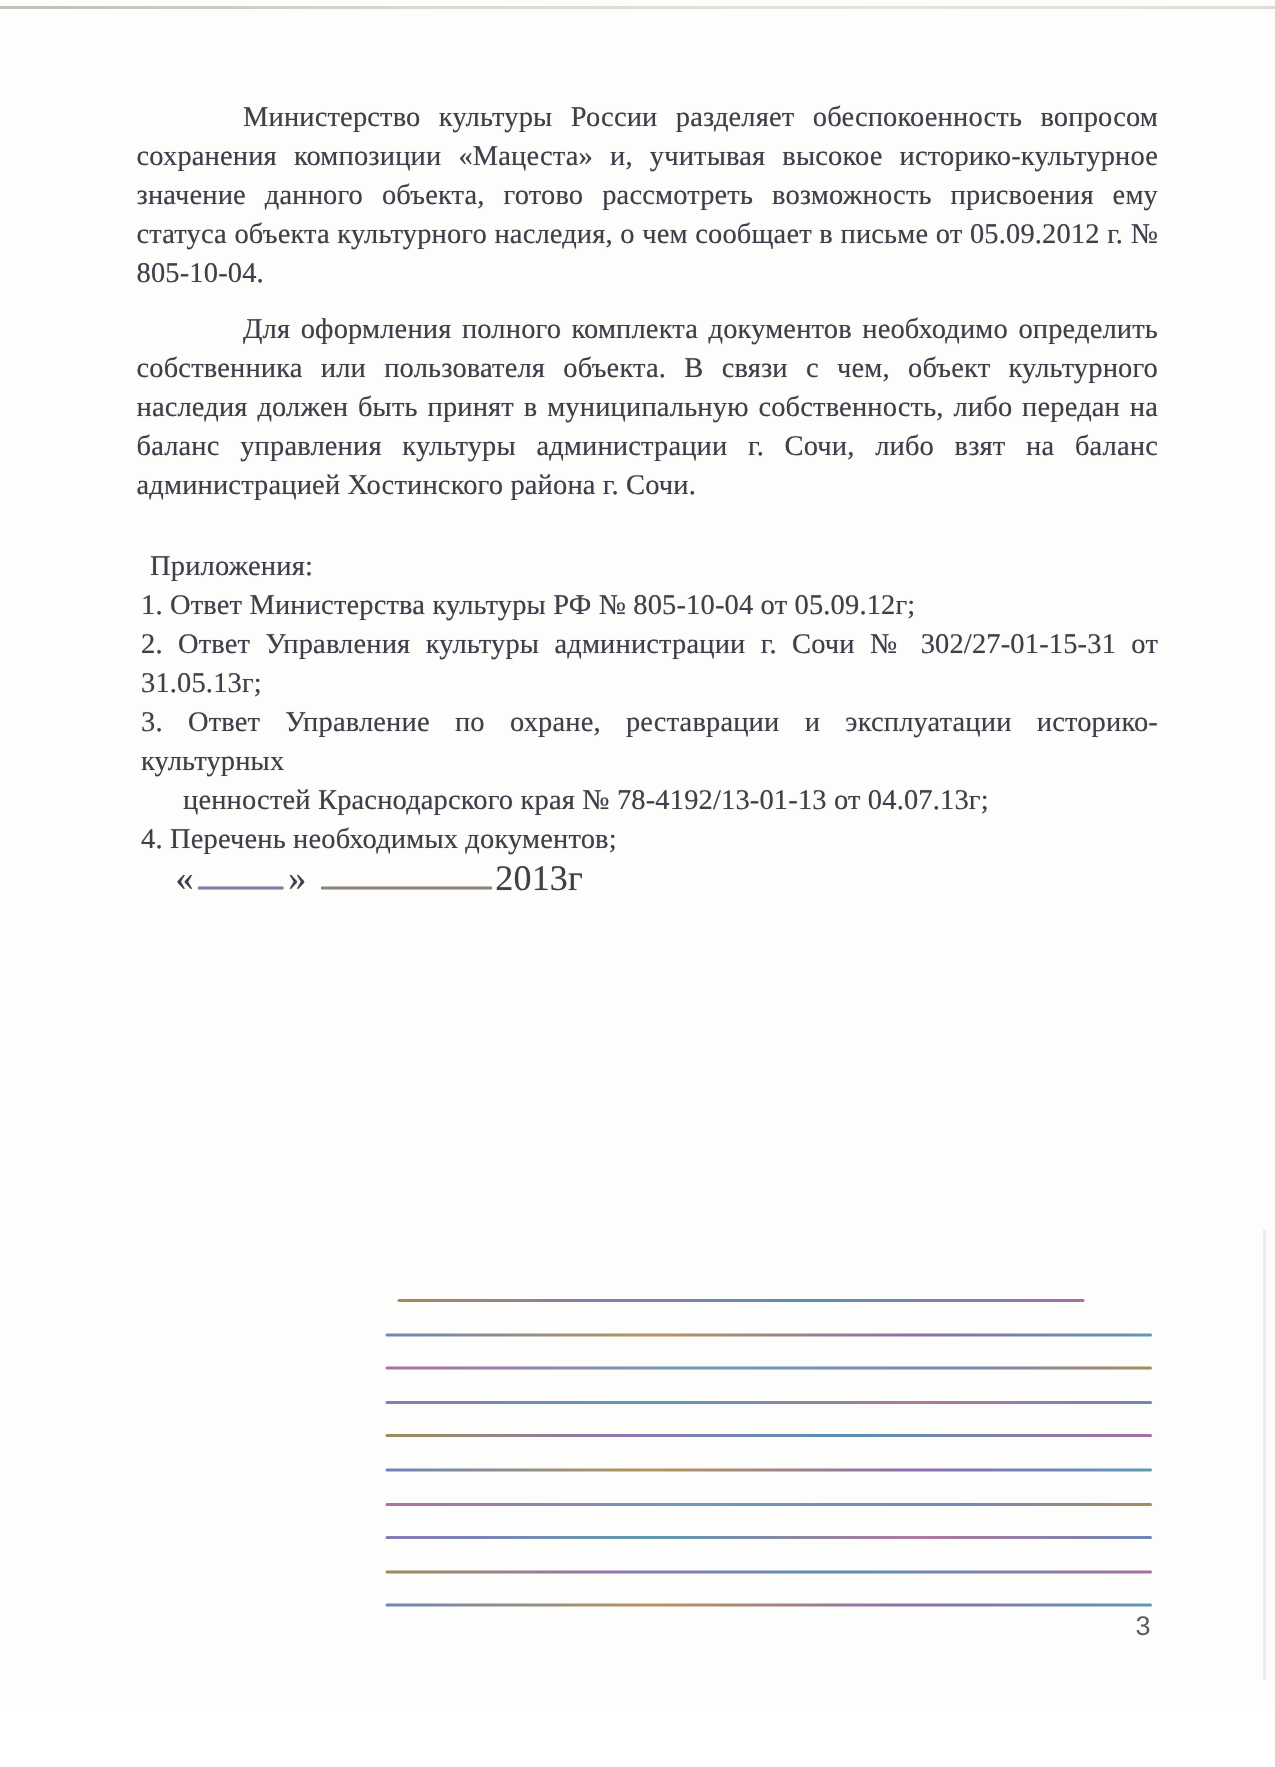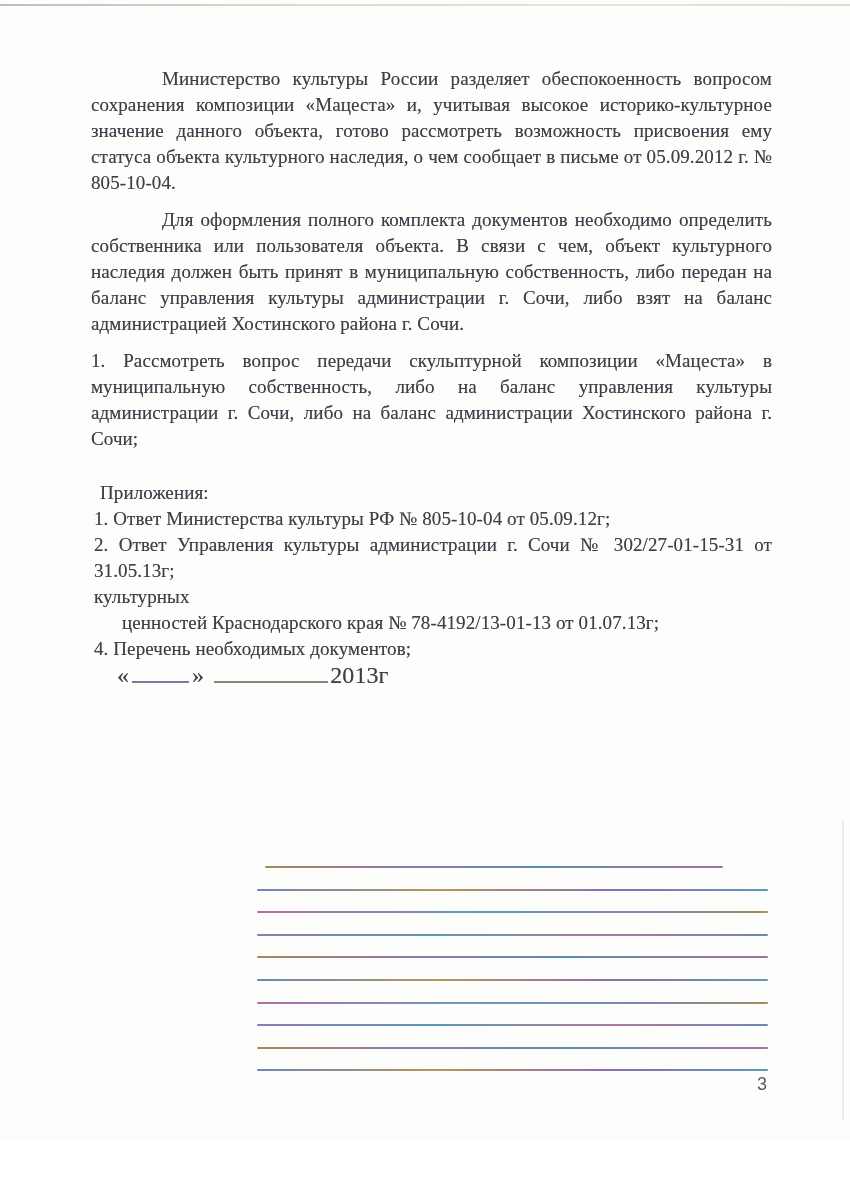--- a/index.html
+++ b/index.html
@@ -50,29 +50,29 @@
 </head>
 <body>
 
 <div class="page">
   <div class="scan-top-edge"></div>
   <div class="scan-right-shadow"></div>
 
   <div class="doc">
     <p class="para indent">Министерство культуры России разделяет обеспокоенность вопросом сохранения композиции «Мацеста» и, учитывая высокое историко-культурное значение данного объекта, готово рассмотреть возможность присвоения ему статуса объекта культурного наследия, о чем сообщает в письме от 05.09.2012 г. № 805-10-04.</p>
     <p class="para indent">Для оформления полного комплекта документов необходимо определить собственника или пользователя объекта. В связи с чем, объект культурного наследия должен быть принят в муниципальную собственность, либо передан на баланс управления культуры администрации г. Сочи, либо взят на баланс администрацией Хостинского района г. Сочи.</p>
-    <p class="para">1. Рассмотреть вопрос передачи скульптурной композиции «Мацеста» в муниципальную собственность, либо на баланс управления культуры администрации г. Сочи, либо на баланс администрации Хостинского района г. Сочи;</p>
 
     <div class="attachments">
       <div class="att-line att-title">Приложения:</div>
       <div class="att-line">1. Ответ Министерства культуры РФ № 805-10-04 от 05.09.12г;</div>
       <div class="att-line just">2. Ответ Управления культуры администрации г. Сочи № 302/27-01-15-31 от</div>
       <div class="att-line">31.05.13г;</div>
+      <div class="att-line just">3. Ответ Управление по охране, реставрации и эксплуатации историко-</div>
       <div class="att-line">культурных</div>
-      <div class="att-line hang">ценностей Краснодарского края № 78-4192/13-01-13 от 01.07.13г;</div>
+      <div class="att-line hang">ценностей Краснодарского края № 78-4192/13-01-13 от 04.07.13г;</div>
       <div class="att-line">4. Перечень необходимых документов;</div>
     </div>
 
     <div class="date-line">
       <span>«</span><span class="blank blank-day"></span><span>»</span><span class="blank blank-month"></span><span>2013г</span>
     </div>
   </div>
 
   <div class="sig-lines">
     <div class="sig-line short"></div>

